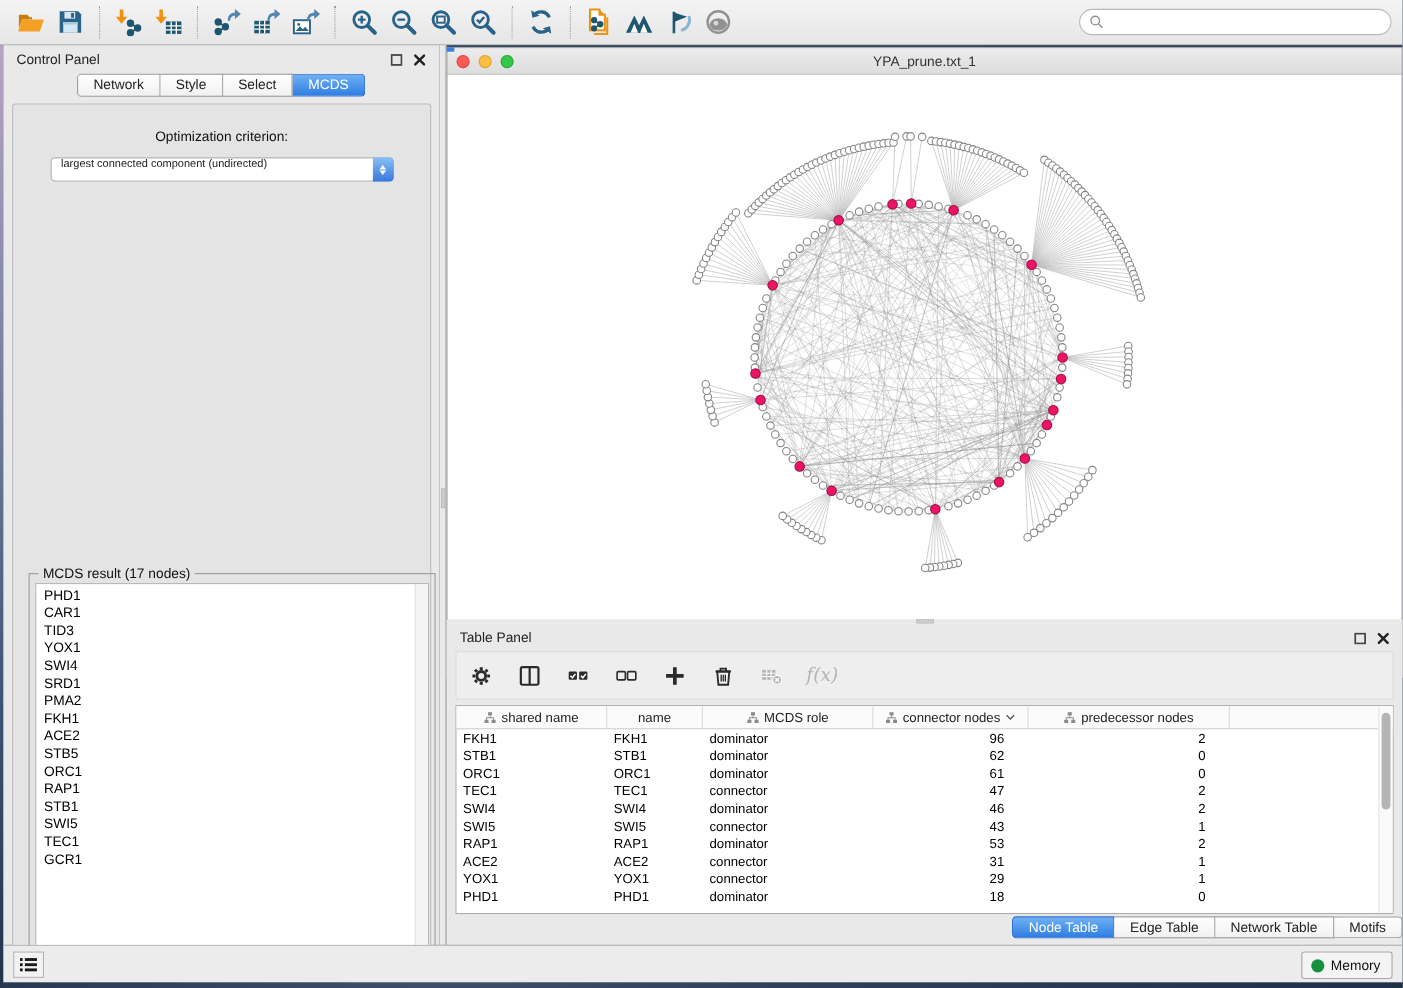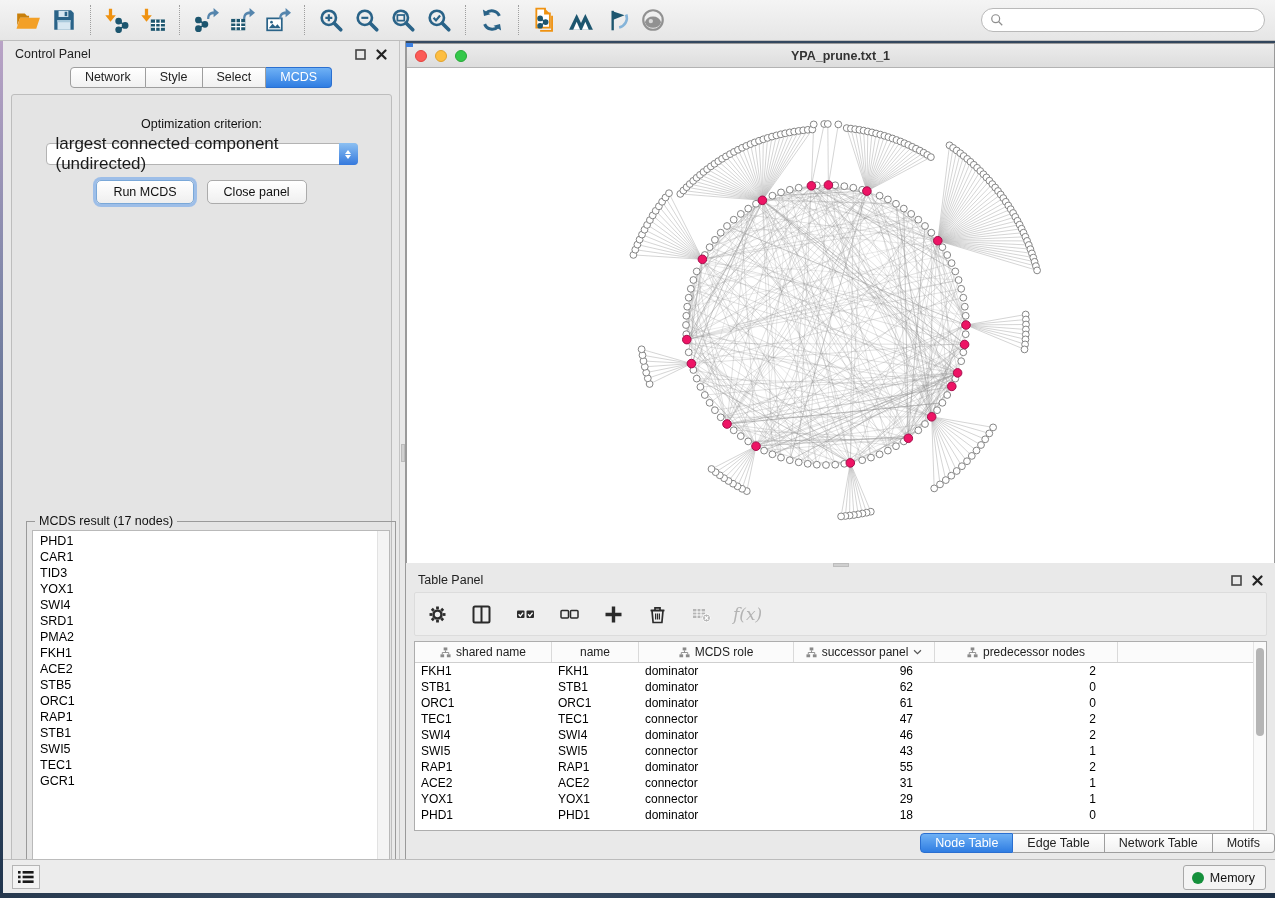--- a/index.html
+++ b/index.html
@@ -37,22 +37,22 @@
   .seg-tab { height:21px; line-height:19px; padding:0 14px; background:linear-gradient(#ffffff,#f1f1f1);
     border:1px solid #9e9e9e; border-left:none; font-size:12.5px; color:#222; cursor:pointer; }
   .seg-tab:first-child { border-left:1px solid #9e9e9e; border-radius:4px 0 0 4px; }
   .seg-tab:last-child { border-radius:0 4px 4px 0; }
   .seg-tab.selected { background:linear-gradient(#6fb1f5,#2f7de2); border-color:#2a6fd0; color:#fff; }
 
   #mcds-pane { position:absolute; left:8px; top:53px; width:381px; height:792px;
     background:#e4e4e4; border:1px solid #bdbdbd; border-radius:3px; }
   #opt-label { display:block; text-align:center; margin-top:22px; font-size:12.5px; color:#111; }
   #opt-select { position:relative; margin:12px auto 0; width:312px; height:22px; background:#fff;
-    border:1px solid #b3b3b3; border-radius:4px; display:flex; align-items:center;
-    padding-left:9px; font-size:17px; cursor:pointer; }
+    border:1px solid #b3b3b3; border-radius:4px; display:flex; 
+    padding-left:9px; font-size:10px; cursor:pointer; }
   #opt-stepper { position:absolute; right:-1px; top:-1px; width:19px; height:22px; border-radius:0 4px 4px 0;
     background:linear-gradient(#8cc0f2,#3579dd); display:flex; flex-direction:column;
     align-items:center; justify-content:center; gap:1px; }
   #opt-stepper i { width:0; height:0; border-left:3.5px solid transparent; border-right:3.5px solid transparent; }
   #opt-stepper i.up { border-bottom:4px solid #fff; }
   #opt-stepper i.dn { border-top:4px solid #fff; }
   .btn-row { display:flex; justify-content:center; gap:13px; margin-top:15px; }
   .push-btn { height:24px; padding:0 16px; font-size:12.5px; color:#111;
     background:linear-gradient(#ffffff,#efefef); border:1px solid #ababab; border-radius:5px; cursor:pointer; }
   .push-btn.focused { box-shadow:0 0 0 3px rgba(110,165,235,.6); border-color:#7aa8d8; }
@@ -68,21 +68,21 @@
     border-left:1px solid #e2e2e2; }
 
   
   #vsplit { position:absolute; left:400px; top:41px; width:6px; height:818px; background:#e9e9e9;
     border-right:1px solid #9a9a9a; cursor:col-resize; }
   #vsplit .grip { position:absolute; left:1px; top:403px; width:4px; height:18px;
     background:#d0d0d0; border:1px solid #bbb; }
 
   
   #network-window { position:absolute; left:406px; top:43px; width:869px; height:573px;
-    background:#fff; border:1px solid #9a9a9a;font-weight:bold; }
+    background:#fff; border:1px solid #9a9a9a; }
   #net-titlebar { height:24px; background:linear-gradient(#ececec,#dddddd); border-bottom:1px solid #b3b3b3;
     display:flex; align-items:center; padding:0 8px; position:relative; }
   .tl { width:12px; height:12px; border-radius:50%; margin-right:8px; cursor:pointer; }
   .tl.red   { background:#fc5b57; border:1px solid #e2443f; }
   .tl.yellow{ background:#fdbe41; border:1px solid #e0a32e; }
   .tl.green { background:#34c84a; border:1px solid #27a838; }
   #net-title { position:absolute; left:0; right:0; text-align:center; font-size:12.5px; color:#333; pointer-events:none; }
   #blue-corner { position:absolute; left:-1px; top:-1px; width:7px; height:4px; background:#3b7fe0; }
   #net-canvas { position:relative; width:100%; height:494px; background:#fff; overflow:hidden; }
 
@@ -310,24 +310,20 @@
     <span id="opt-label">Optimization criterion:</span>
 
     <div id="opt-select">
       <span>largest connected component (undirected)</span>
       <span id="opt-stepper">
           <i class="up"></i>
           <i class="dn"></i>
         </span>
     </div>
 
-    <div class="btn-row">
-      <button class="push-btn focused">Run MCDS</button>
-      <button class="push-btn">Close panel</button>
-    </div>
 
     <div id="mcds-result-box">
       <span id="mcds-result-label">MCDS result (17 nodes)</span>
       <div id="mcds-list">
         <div class="row">PHD1</div>
         <div class="row">CAR1</div>
         <div class="row">TID3</div>
         <div class="row">YOX1</div>
         <div class="row">SWI4</div>
         <div class="row">SRD1</div>
@@ -1238,21 +1234,21 @@
       </div>
       <div class="th" style="width:141px">
         <svg class="coltype" viewBox="0 0 12 12">
             <g fill="#8a8a8a">
               <rect x="4" y="0.5" width="4" height="3.2"></rect>
               <rect x="0.5" y="8" width="4" height="3.2"></rect>
               <rect x="7.5" y="8" width="4" height="3.2"></rect>
             </g>
             <path d="M6 3.7v2.3 M2.5 8V6h7v2" stroke="#8a8a8a" fill="none"></path>
           </svg>
-        <span>successor panel</span>
+        <span>connector nodes</span>
         <svg class="sort" viewBox="0 0 10 7">
             <path d="M1 1.5l4 4 4-4" fill="none" stroke="#555" stroke-width="1.4"></path>
           </svg>
       </div>
       <div class="th" style="width:183px">
         <svg class="coltype" viewBox="0 0 12 12">
             <g fill="#8a8a8a">
               <rect x="4" y="0.5" width="4" height="3.2"></rect>
               <rect x="0.5" y="8" width="4" height="3.2"></rect>
               <rect x="7.5" y="8" width="4" height="3.2"></rect>
@@ -1303,21 +1299,21 @@
           <div class="td " style="width: 137px;">SWI5</div>
           <div class="td " style="width: 87px;">SWI5</div>
           <div class="td " style="width: 155px;">connector</div>
           <div class="td num" style="width: 141px;">43</div>
           <div class="td num" style="width: 183px;">1</div>
         </div>
         <div class="tr">
           <div class="td " style="width: 137px;">RAP1</div>
           <div class="td " style="width: 87px;">RAP1</div>
           <div class="td " style="width: 155px;">dominator</div>
-          <div class="td num" style="width: 141px;">55</div>
+          <div class="td num" style="width: 141px;">53</div>
           <div class="td num" style="width: 183px;">2</div>
         </div>
         <div class="tr">
           <div class="td " style="width: 137px;">ACE2</div>
           <div class="td " style="width: 87px;">ACE2</div>
           <div class="td " style="width: 155px;">connector</div>
           <div class="td num" style="width: 141px;">31</div>
           <div class="td num" style="width: 183px;">1</div>
         </div>
         <div class="tr">

